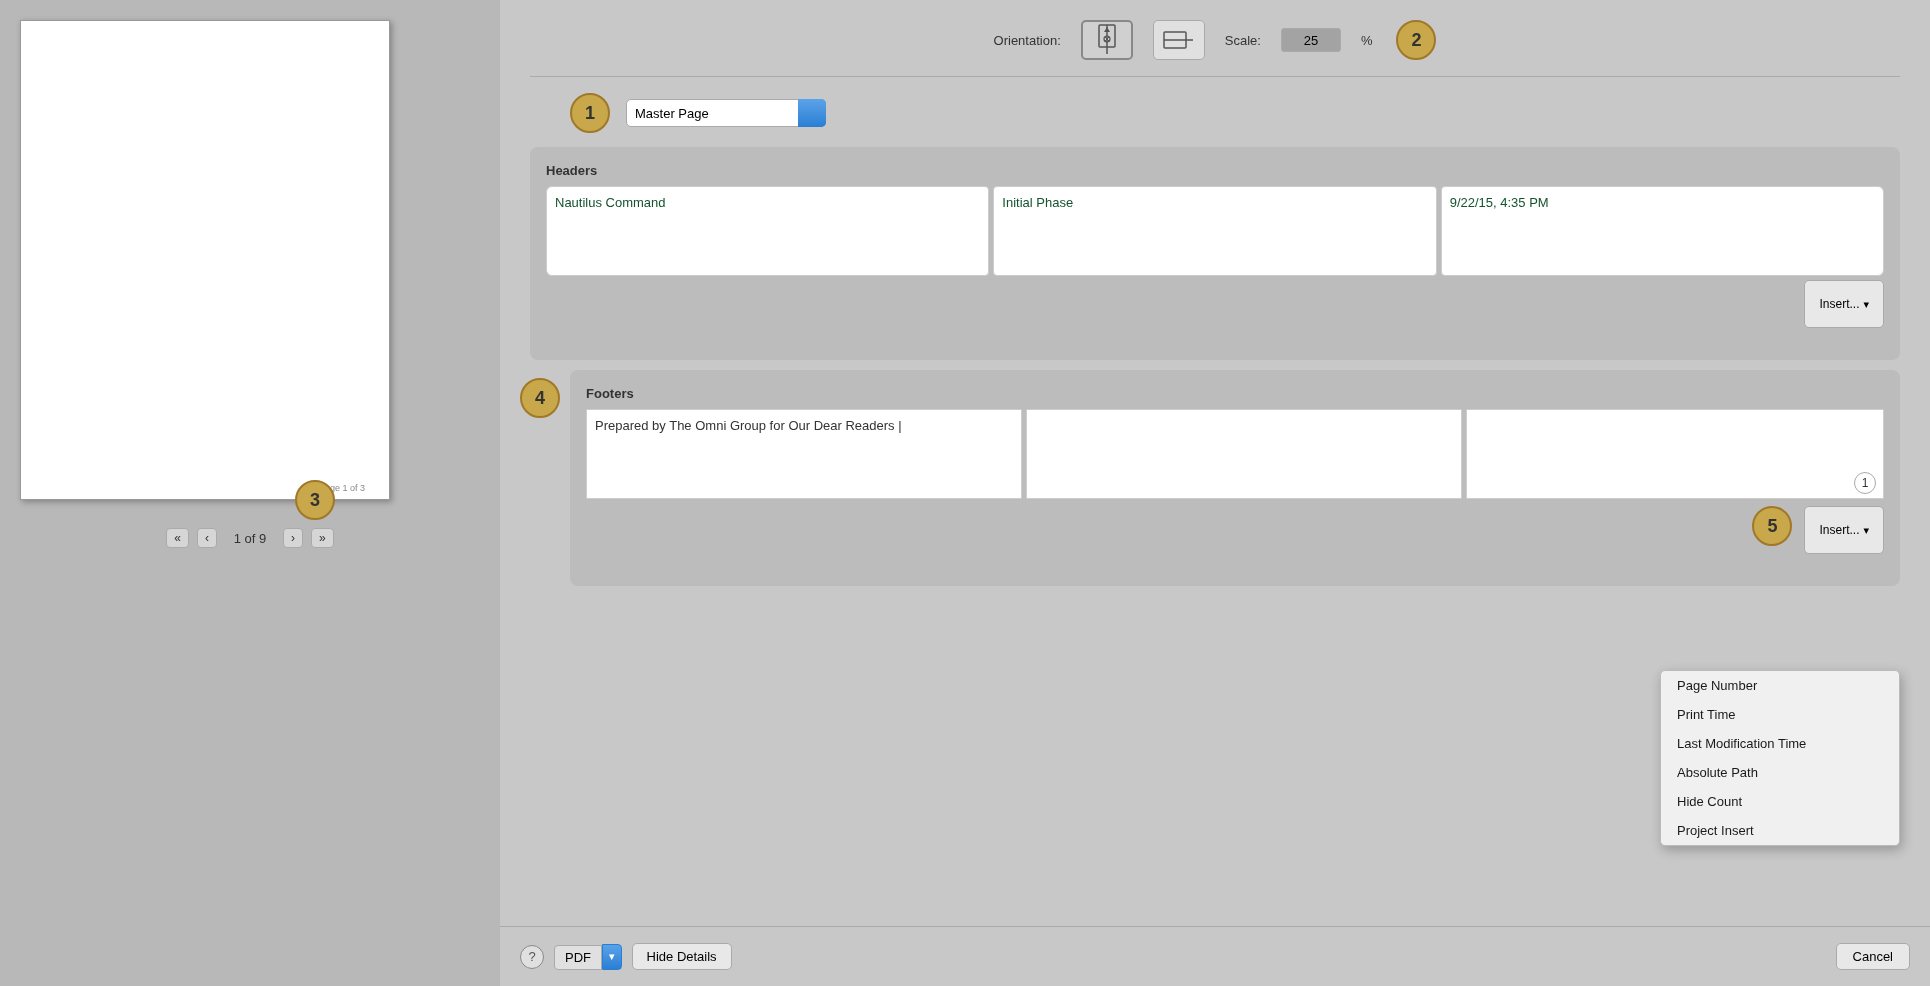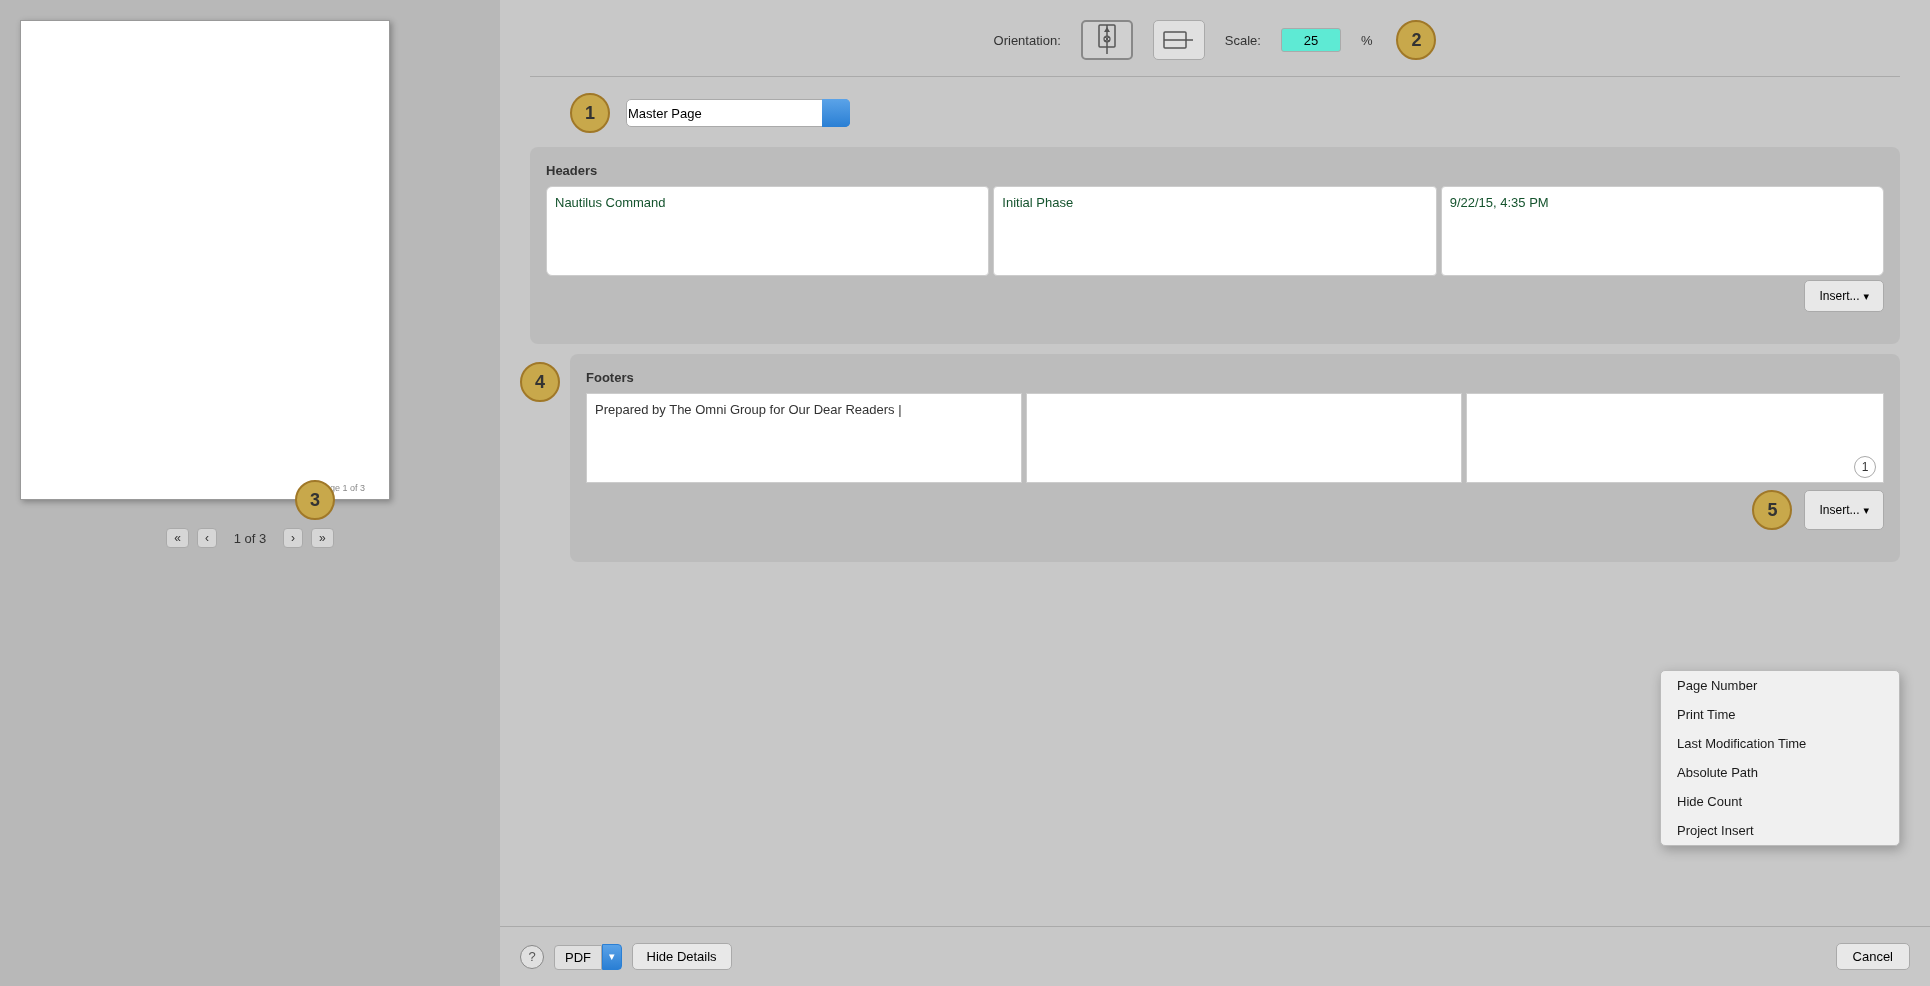--- a/index.html
+++ b/index.html
@@ -128,21 +128,21 @@
     .scale-label {
       font-size: 13px;
       color: #333;
     }
 
     .scale-input {
       width: 60px;
       height: 24px;
       border: 1px solid #aaa;
       border-radius: 3px;
-      background: #5eead4;
+      background: #a3a3a3;
       text-align: center;
       font-size: 13px;
       padding: 0 4px;
     }
 
     .scale-pct {
       font-size: 13px;
       color: #333;
     }
 
@@ -196,27 +196,27 @@
       margin-bottom: 14px;
       position: relative;
     }
 
     .master-select-wrapper {
       position: relative;
       display: inline-block;
     }
 
     .master-select {
-      width: 224px;
+      width: 200px;
       height: 28px;
       background: white;
       border: 1px solid #aaa;
       border-radius: 5px;
       font-size: 13px;
-      padding: 0 1px;
+      padding: 0 8px;
       appearance: none;
       -webkit-appearance: none;
     }
 
     .master-select-wrapper::after {
       content: '';
       position: absolute;
       right: 0;
       top: 0;
       width: 28px;
@@ -286,21 +286,21 @@
     .insert-row {
       display: flex;
       justify-content: flex-end;
       margin-bottom: 16px;
     }
 
     .insert-btn {
       background: #e8e8e8;
       border: 1px solid #aaa;
       border-radius: 5px;
-      padding: 8px 14px;
+      padding: 16px 14px;
       font-size: 12px;
       cursor: pointer;
       display: flex;
       align-items: center;
       gap: 4px;
     }
 
     .insert-btn::after {
       content: '▾';
       font-size: 11px;
@@ -459,21 +459,21 @@
       <span class="page-preview-label">Page 1 of 3</span>
     </div>
     <div class="badge" style="bottom:-20px; right:145px;">
       <span>3</span>
     </div>
   </div>
 
   <div class="page-nav" style="margin-top:28px;">
     <button class="nav-btn">«</button>
     <button class="nav-btn">‹</button>
-    <span class="page-indicator">1 of 3</span>
+    <span class="page-indicator">1 of 9</span>
     <button class="nav-btn">›</button>
     <button class="nav-btn">»</button>
   </div>
 </div>
 
 <div class="main-panel">
 
   <div class="top-controls">
     <span class="orientation-label">Orientation:</span>
     <button class="orientation-btn active" title="Portrait">

